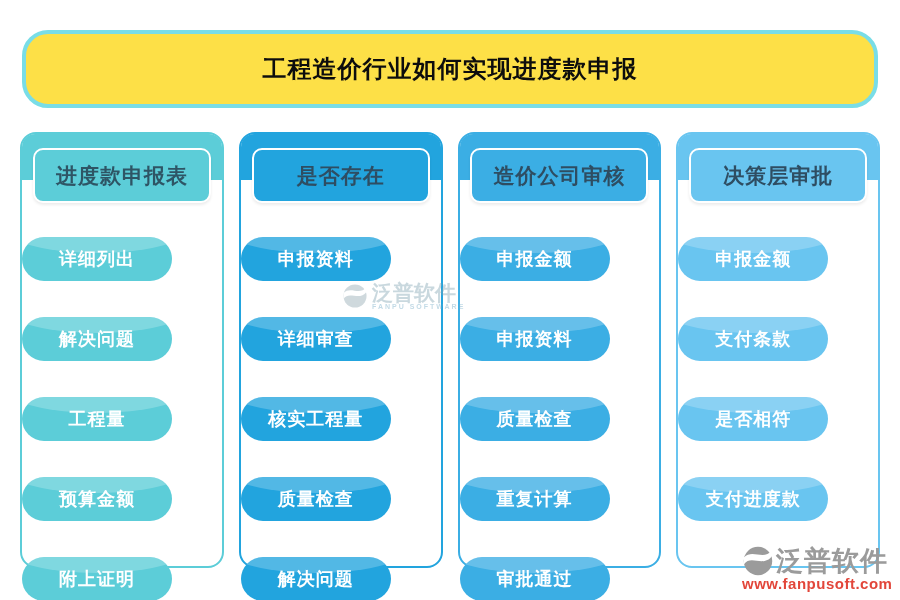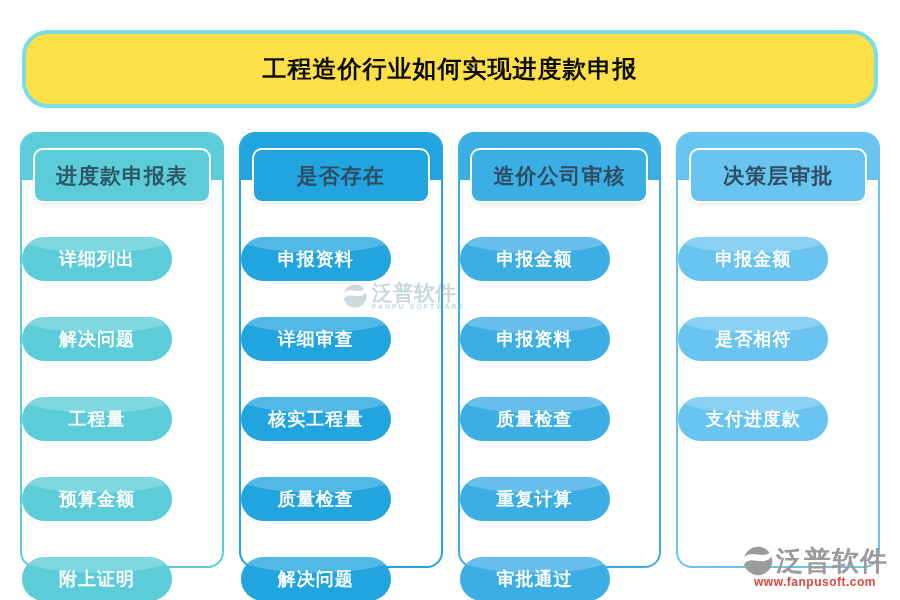--- a/index.html
+++ b/index.html
@@ -156,21 +156,21 @@
     gap: 2px;
   }
   .logo-text {
     font-size: 27px;
     font-weight: bold;
     color: #9b9b9b;
     letter-spacing: 1px;
     line-height: 30px;
   }
   .logo-url {
-    font-size: 12px;
+    font-size: 15px;
     font-weight: bold;
     color: #e2463a;
     text-align: center;
     margin-top: -2px;
     letter-spacing: 0.5px;
   }
 </style>
 </head>
 <body>
 
@@ -214,20 +214,21 @@
       <div class="btn">重复计算</div>
       <div class="btn">审批通过</div>
     </div>
   </div>
 
   <div class="column" style="--c: #69C5F0; --ht: #2E4D62;">
     <div class="band"></div>
     <div class="tab">决策层审批</div>
     <div class="items">
       <div class="btn">申报金额</div>
+      <div class="btn">支付条款</div>
       <div class="btn">是否相符</div>
       <div class="btn">支付进度款</div>
     </div>
   </div>
 
 </div>
 
 <div class="watermark">
   <span>
     <svg width="26" height="26" viewBox="0 0 36 36">

